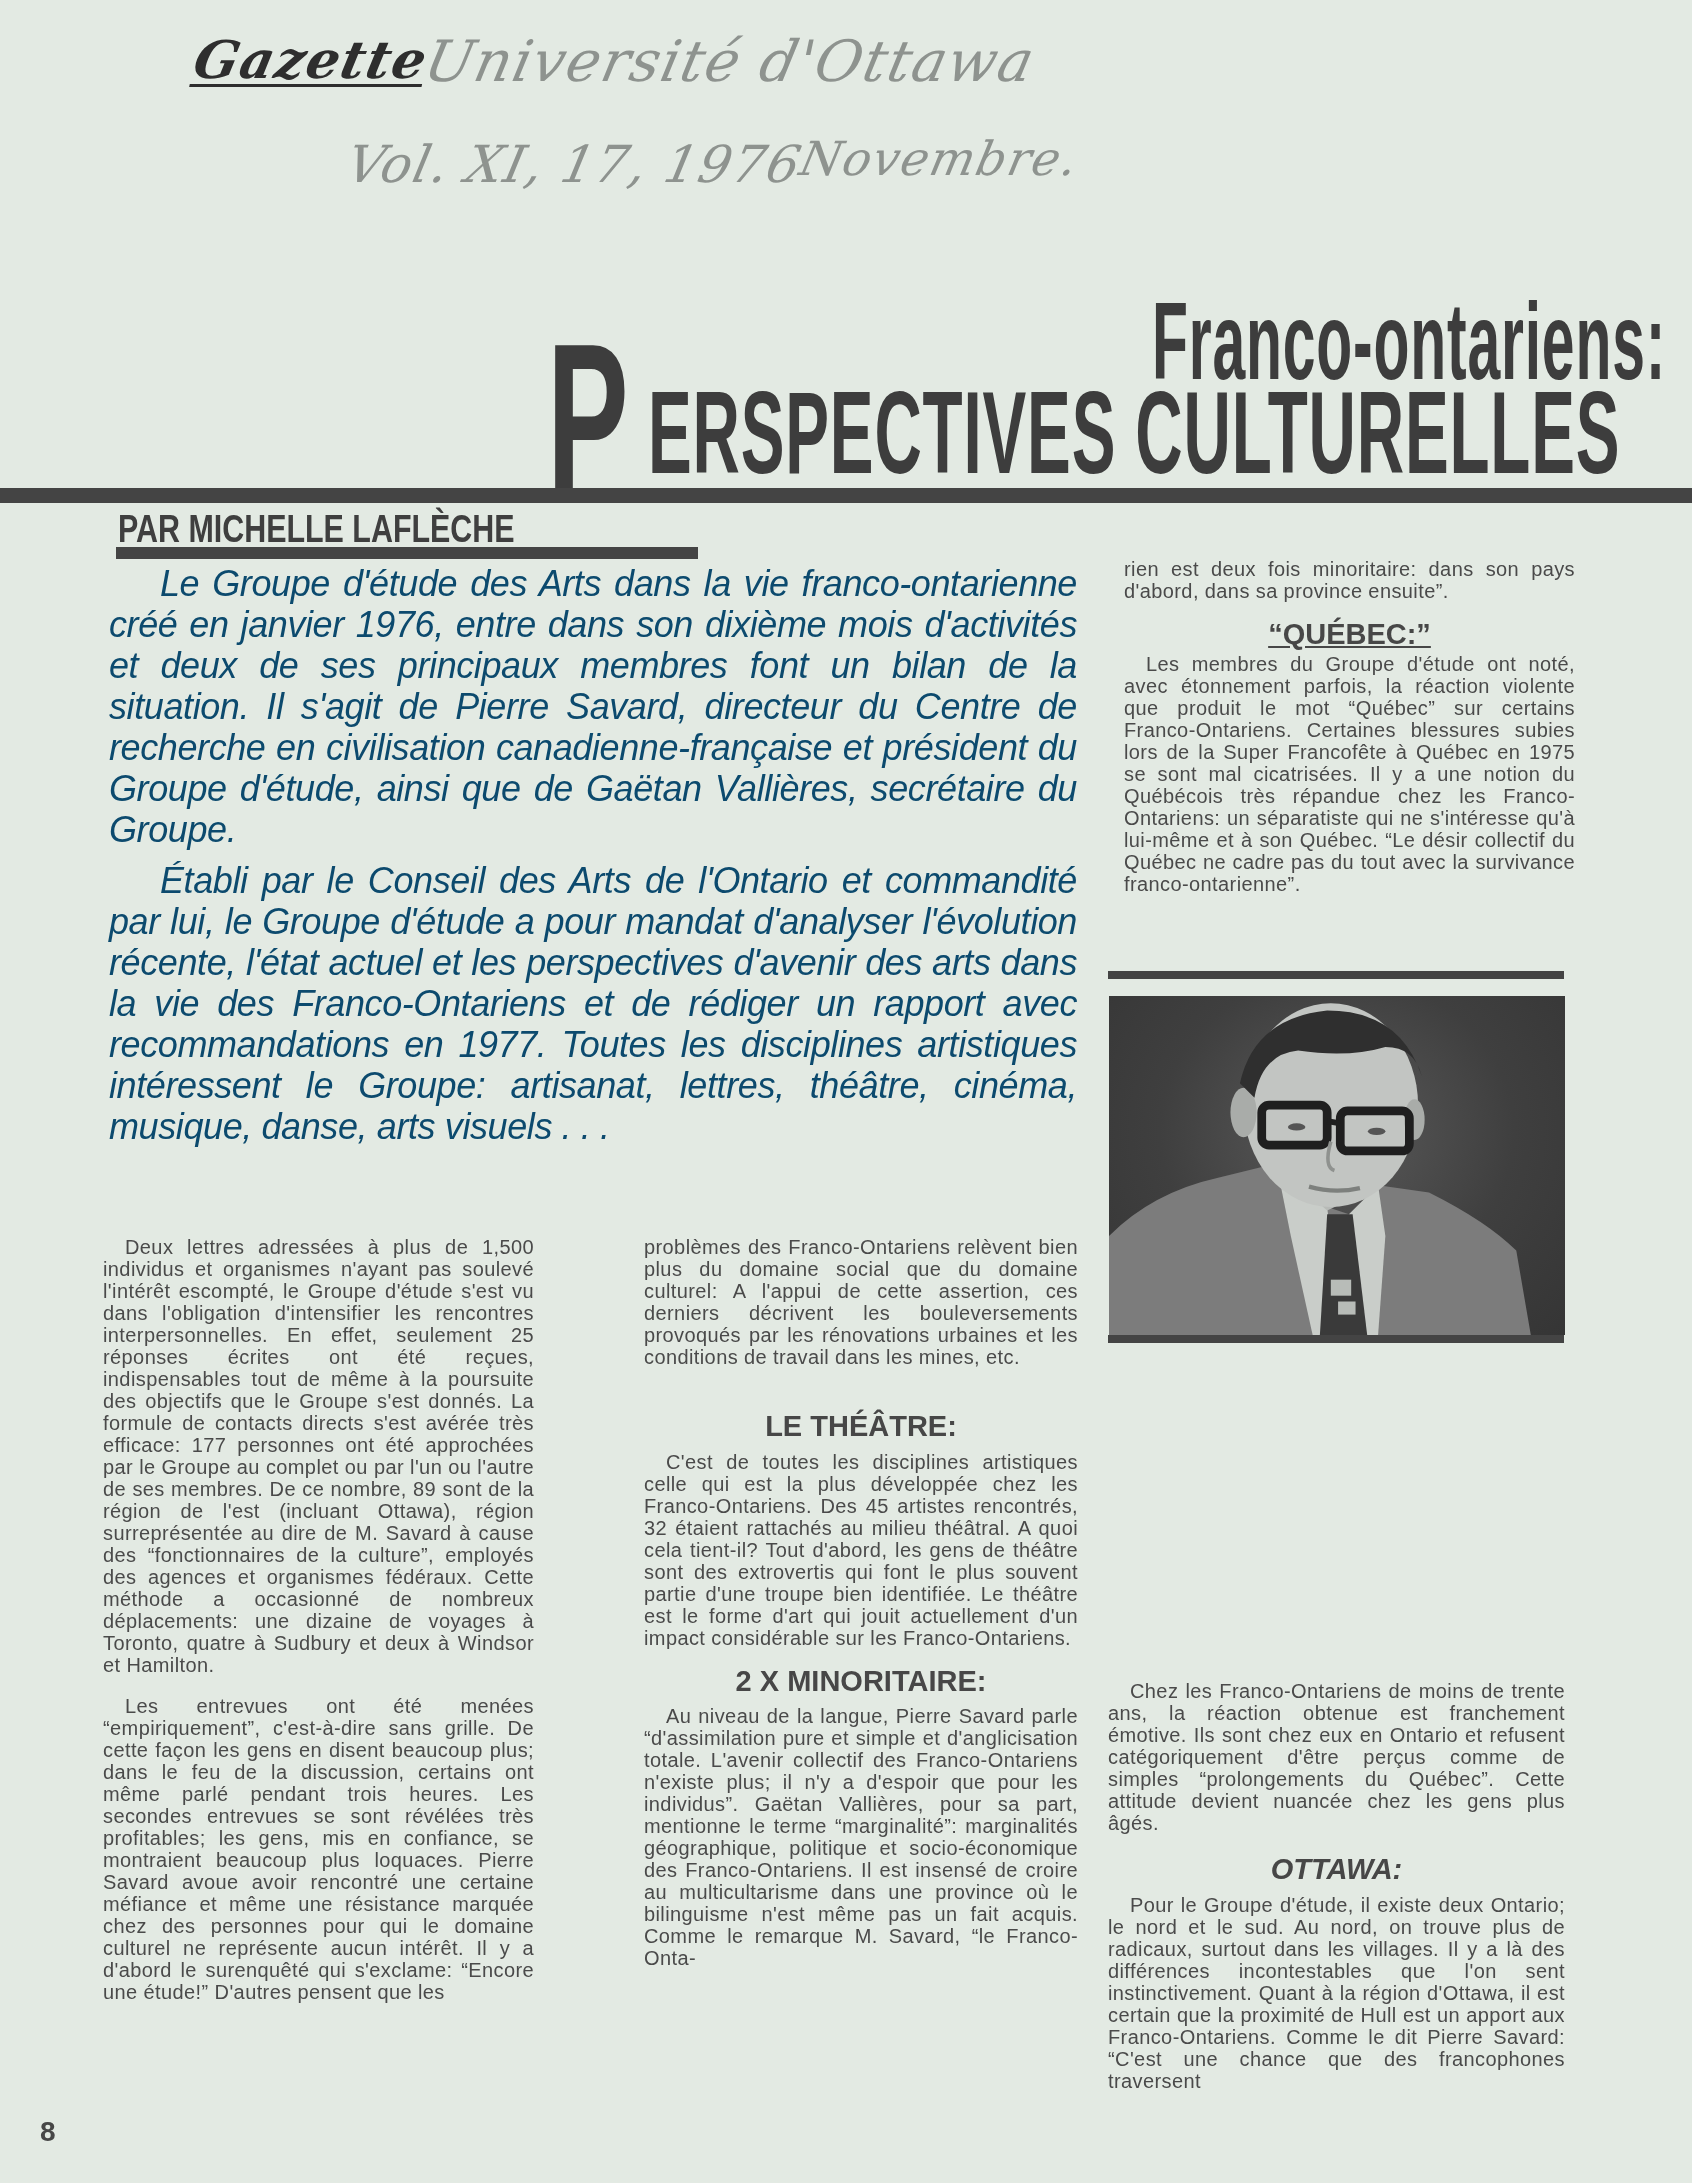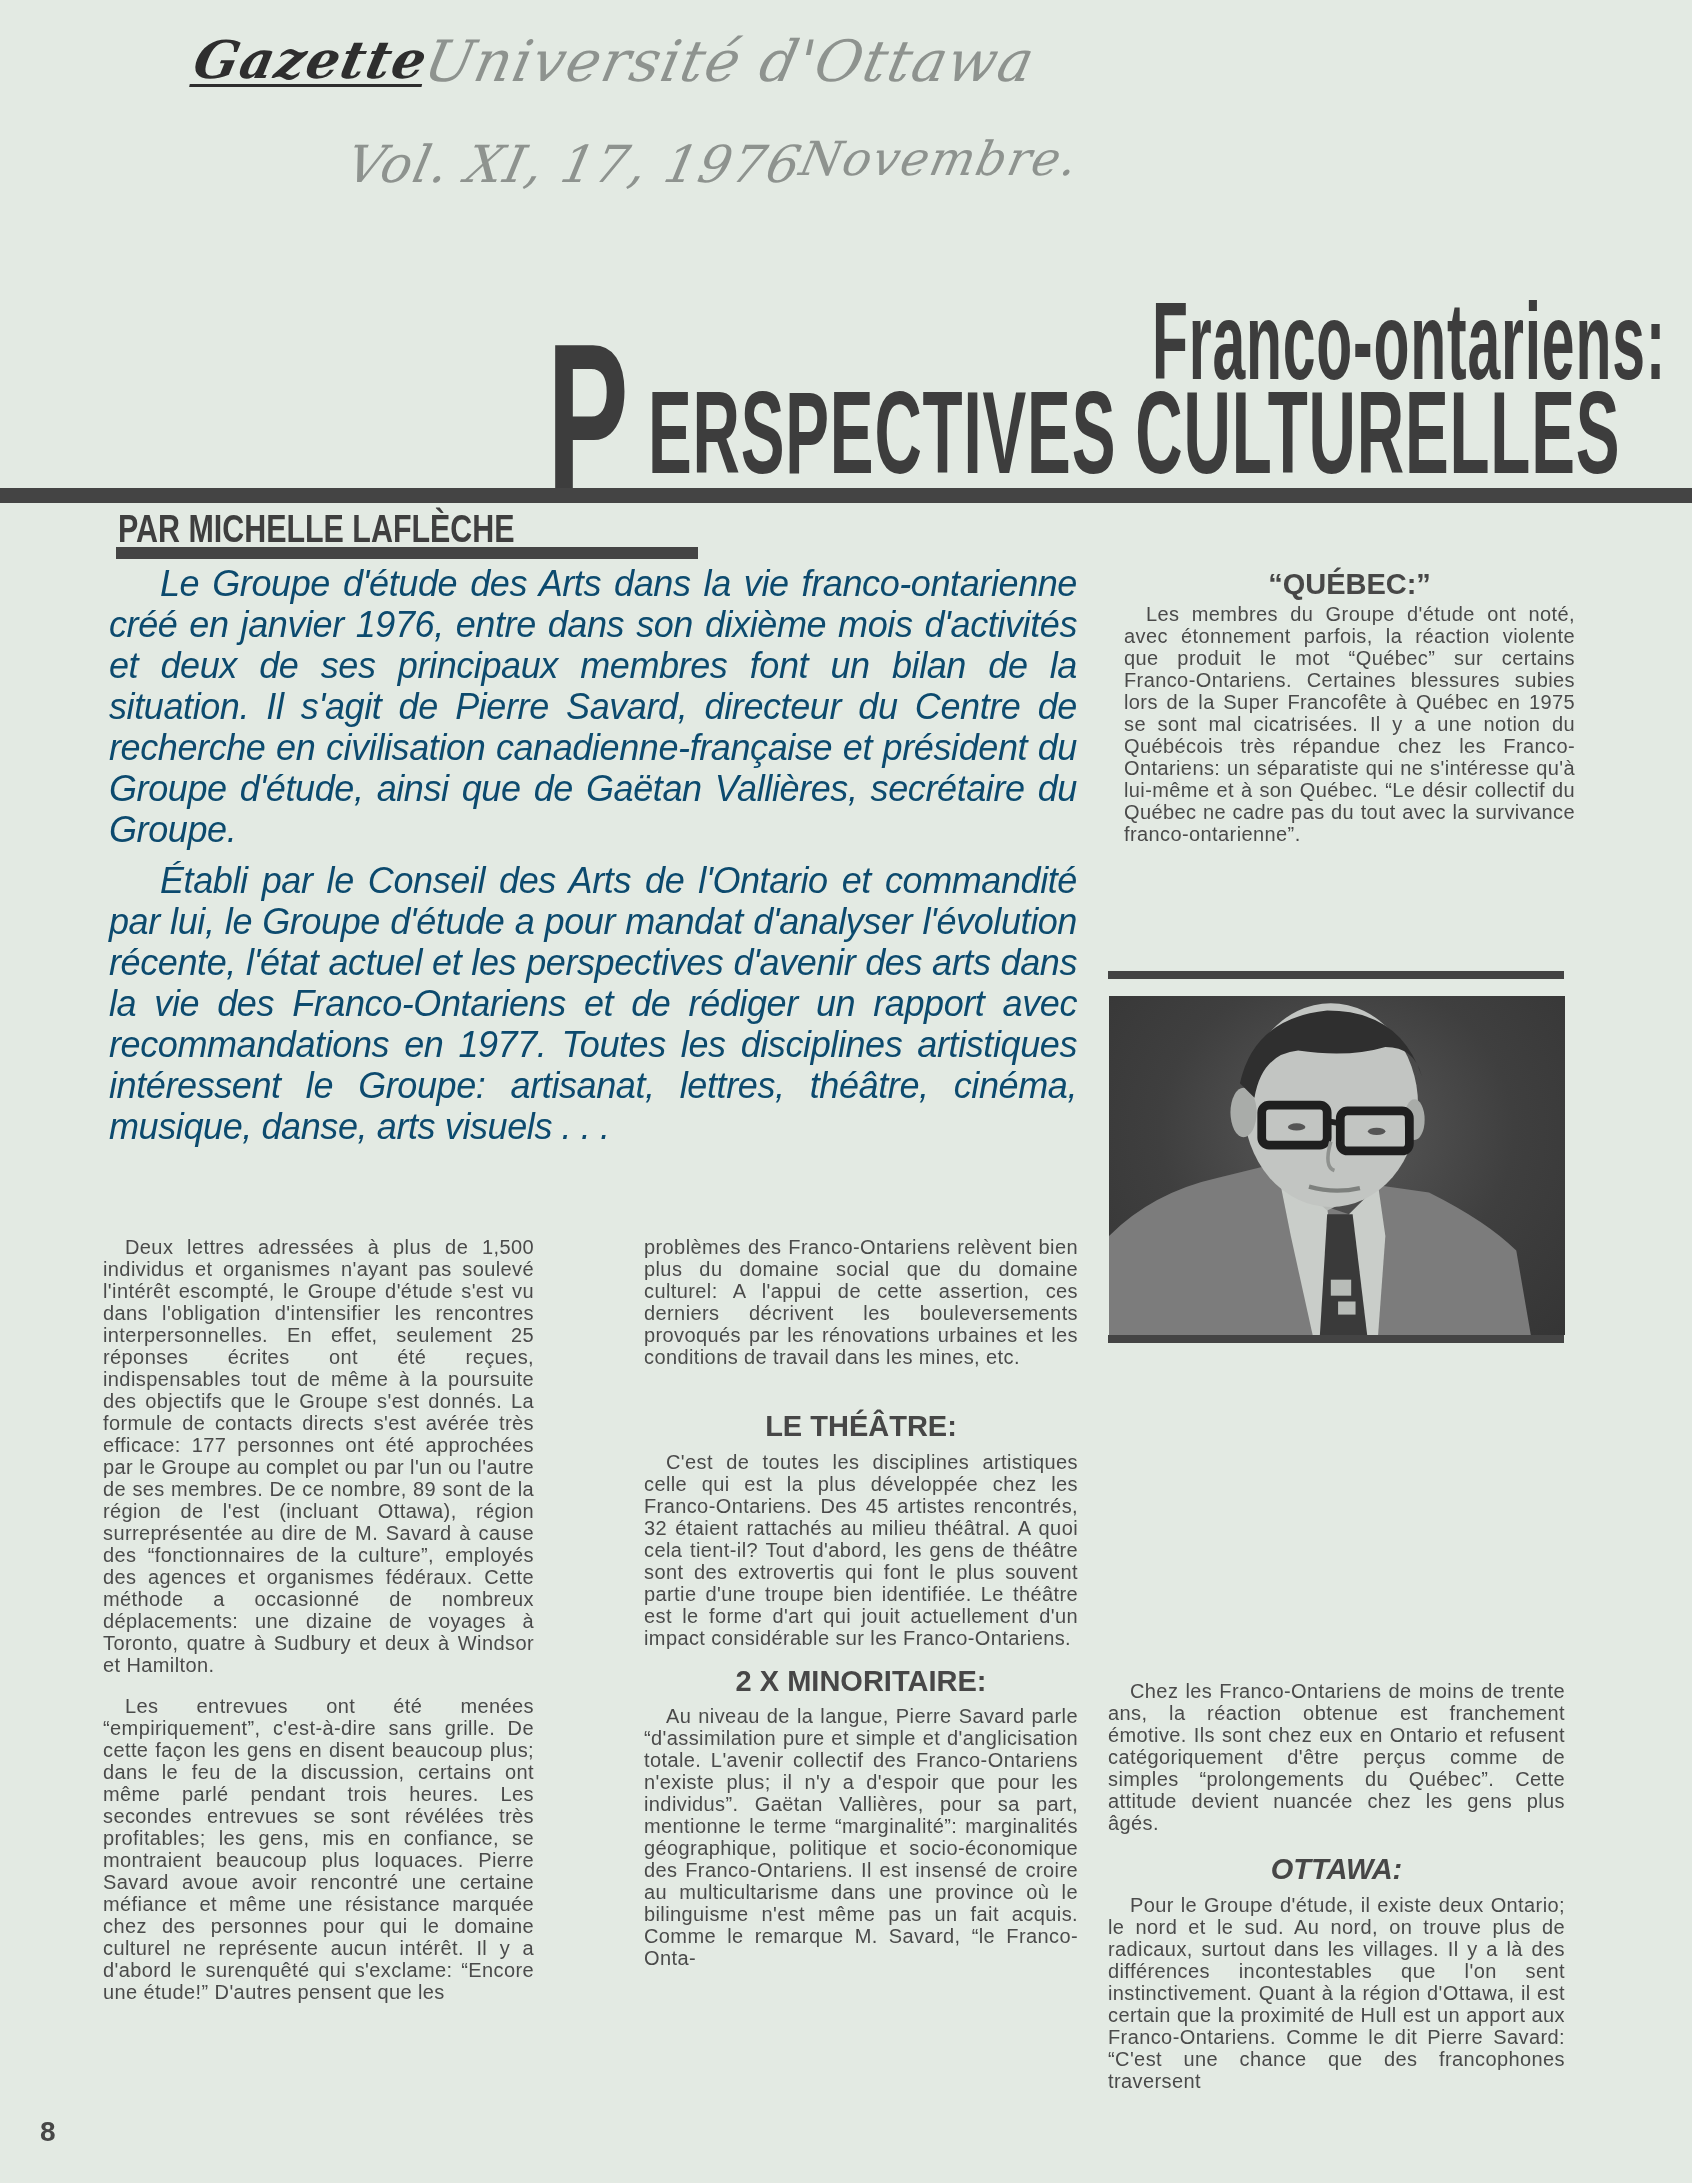--- a/index.html
+++ b/index.html
@@ -85,21 +85,22 @@
 
 <div class="col" style="left:644px; top:1236px; width:434px;">
   <p class="noindent">problèmes des Franco-Ontariens relèvent bien plus du domaine social que du domaine culturel: A l'appui de cette assertion, ces derniers décrivent les bouleversements provoqués par les rénovations urbaines et les conditions de travail dans les mines, etc.</p>
   <div class="sub" style="margin-top:42px;">LE THÉÂTRE:</div>
   <p>C'est de toutes les disciplines artistiques celle qui est la plus développée chez les Franco-Ontariens. Des 45 artistes rencontrés, 32 étaient rattachés au milieu théâtral. A quoi cela tient-il? Tout d'abord, les gens de théâtre sont des extrovertis qui font le plus souvent partie d'une troupe bien identifiée. Le théâtre est le forme d'art qui jouit actuellement d'un impact considérable sur les Franco-Ontariens.</p>
   <div class="sub" style="margin-top:13px;">2 X MINORITAIRE:</div>
   <p>Au niveau de la langue, Pierre Savard parle “d'assimilation pure et simple et d'anglicisation totale. L'avenir collectif des Franco-Ontariens n'existe plus; il n'y a d'espoir que pour les individus”. Gaëtan Vallières, pour sa part, mentionne le terme “marginalité”: marginalités géographique, politique et socio-économique des Franco-Ontariens. Il est insensé de croire au multicultarisme dans une province où le bilinguisme n'est même pas un fait acquis. Comme le remarque M. Savard, “le Franco-Onta-</p>
 </div>
 
 <div class="col" style="left:1124px; top:558px; width:451px;">
-  <div class="sub" style="margin-top:10.2px; margin-bottom:2.9px;">“QUÉBEC:”</div>
+  <p class="noindent">rien est deux fois minoritaire: dans son pays d'abord, dans sa province ensuite”.</p>
+  <div class="sub" style="margin-top:10.2px; margin-bottom:2.9px;text-decoration:underline;">“QUÉBEC:”</div>
   <p>Les membres du Groupe d'étude ont noté, avec étonnement parfois, la réaction violente que produit le mot “Québec” sur certains Franco-Ontariens. Certaines blessures subies lors de la Super Francofête à Québec en 1975 se sont mal cicatrisées. Il y a une notion du Québécois très répandue chez les Franco-Ontariens: un séparatiste qui ne s'intéresse qu'à lui-même et à son Québec. “Le désir collectif du Québec ne cadre pas du tout avec la survivance franco-ontarienne”.</p>
 </div>
 
 <div class="rule" style="left:1108px; top:971px; width:456px; height:8px;"></div>
 <div class="photo">
   <svg width="456" height="339" viewBox="0 0 627 466">
 
     <path d="M0 330 Q60 270 150 250 L230 230 L300 290 L330 300 L370 260 L440 270 Q520 310 560 350 L580 466 L0 466 Z" fill="#7c7c7c"></path>
 
     <path d="M230 230 L300 290 L320 466 L280 466 L250 330 Z" fill="#c9cdc9"></path>

